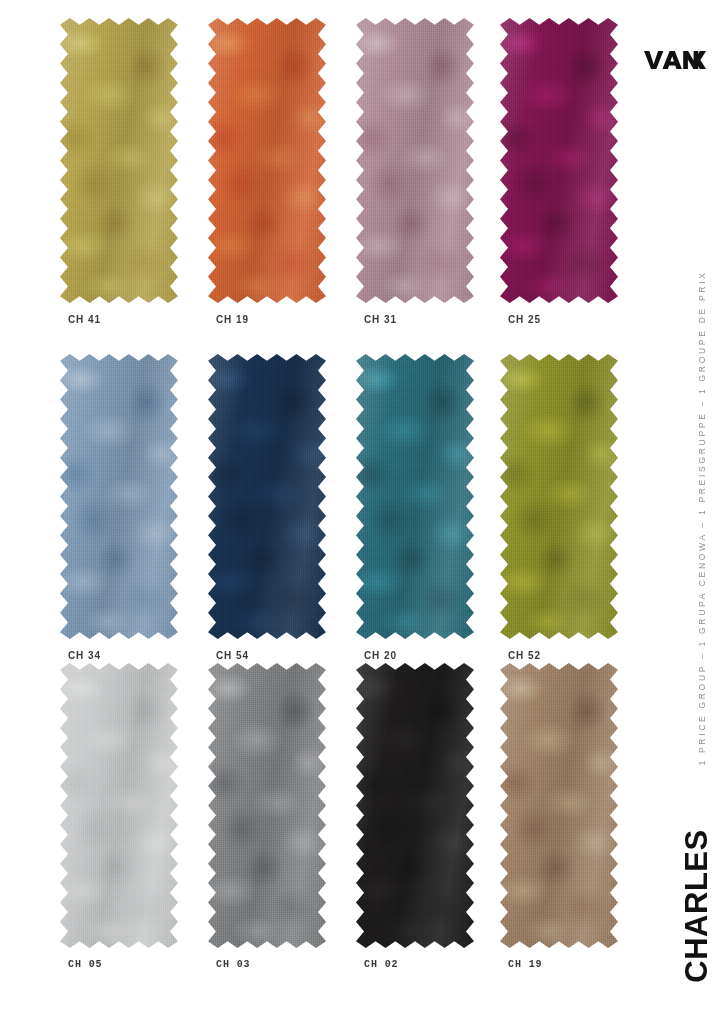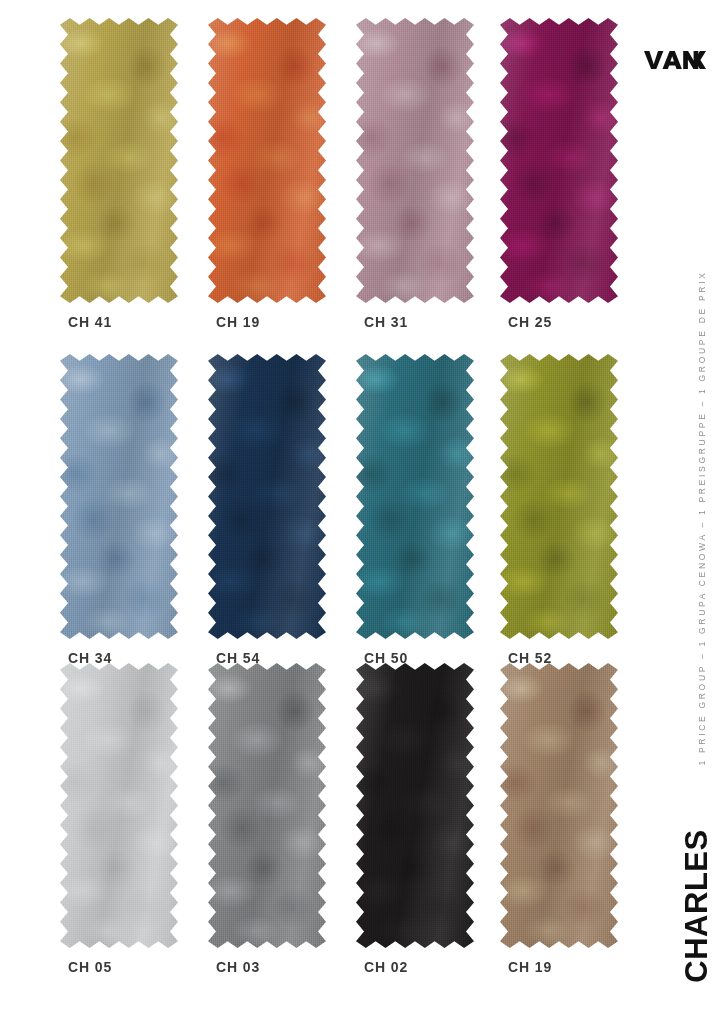--- a/index.html
+++ b/index.html
@@ -30,21 +30,21 @@
   }
 
   .swatch-row {
     position: absolute;
     left: 0;
     width: 100%;
     height: 310px;
   }
   .swatch-row.r0 { top: 0px; }
   .swatch-row.r1 { top: 336px; }
-  .swatch-row.r2 { top: 645px; }
+  .swatch-row.r2 { top: 645px; font-family: Liberation Mono, monospace; }
 
   .swatch-cell {
     position: absolute;
     top: 0;
     width: 125px;
     height: 310px;
   }
   .swatch-cell.c0 { left: 0px; }
   .swatch-cell.c1 { left: 148px; }
   .swatch-cell.c2 { left: 296px; }
@@ -144,21 +144,21 @@
     mix-blend-mode: overlay;
     background-image:
       repeating-linear-gradient(90deg,  rgba(255,255,255,0.30) 0 1px, rgba(0,0,0,0.22) 1px 2px),
       repeating-linear-gradient(0deg,   rgba(255,255,255,0.22) 0 1px, rgba(0,0,0,0.18) 1px 2px);
   }
 
   .swatch-label {
     position: absolute;
     top: 296px;
     left: 8px;
-    font-size: 14px;
+    font-size: 10px;
     letter-spacing: 0.9px;
     color: #3a3a3a;
     font-weight: 600;
     white-space: nowrap;
   }
 
   
   #brand-logo {
     position: absolute;
     right: 14px;
@@ -272,21 +272,21 @@
         </div>
         <div class="swatch-label">CH 54</div>
       </div>
 
       <div class="swatch-cell c2">
         <div class="chip" style="background-color: rgb(42, 107, 120);">
           <div class="sheen"></div>
           <div class="texture"></div>
           <div class="grain"></div>
         </div>
-        <div class="swatch-label">CH 50</div>
+        <div class="swatch-label">CH 20</div>
       </div>
 
       <div class="swatch-cell c3">
         <div class="chip" style="background-color: rgb(139, 143, 42);">
           <div class="sheen"></div>
           <div class="texture"></div>
           <div class="grain"></div>
         </div>
         <div class="swatch-label">CH 52</div>
       </div>

